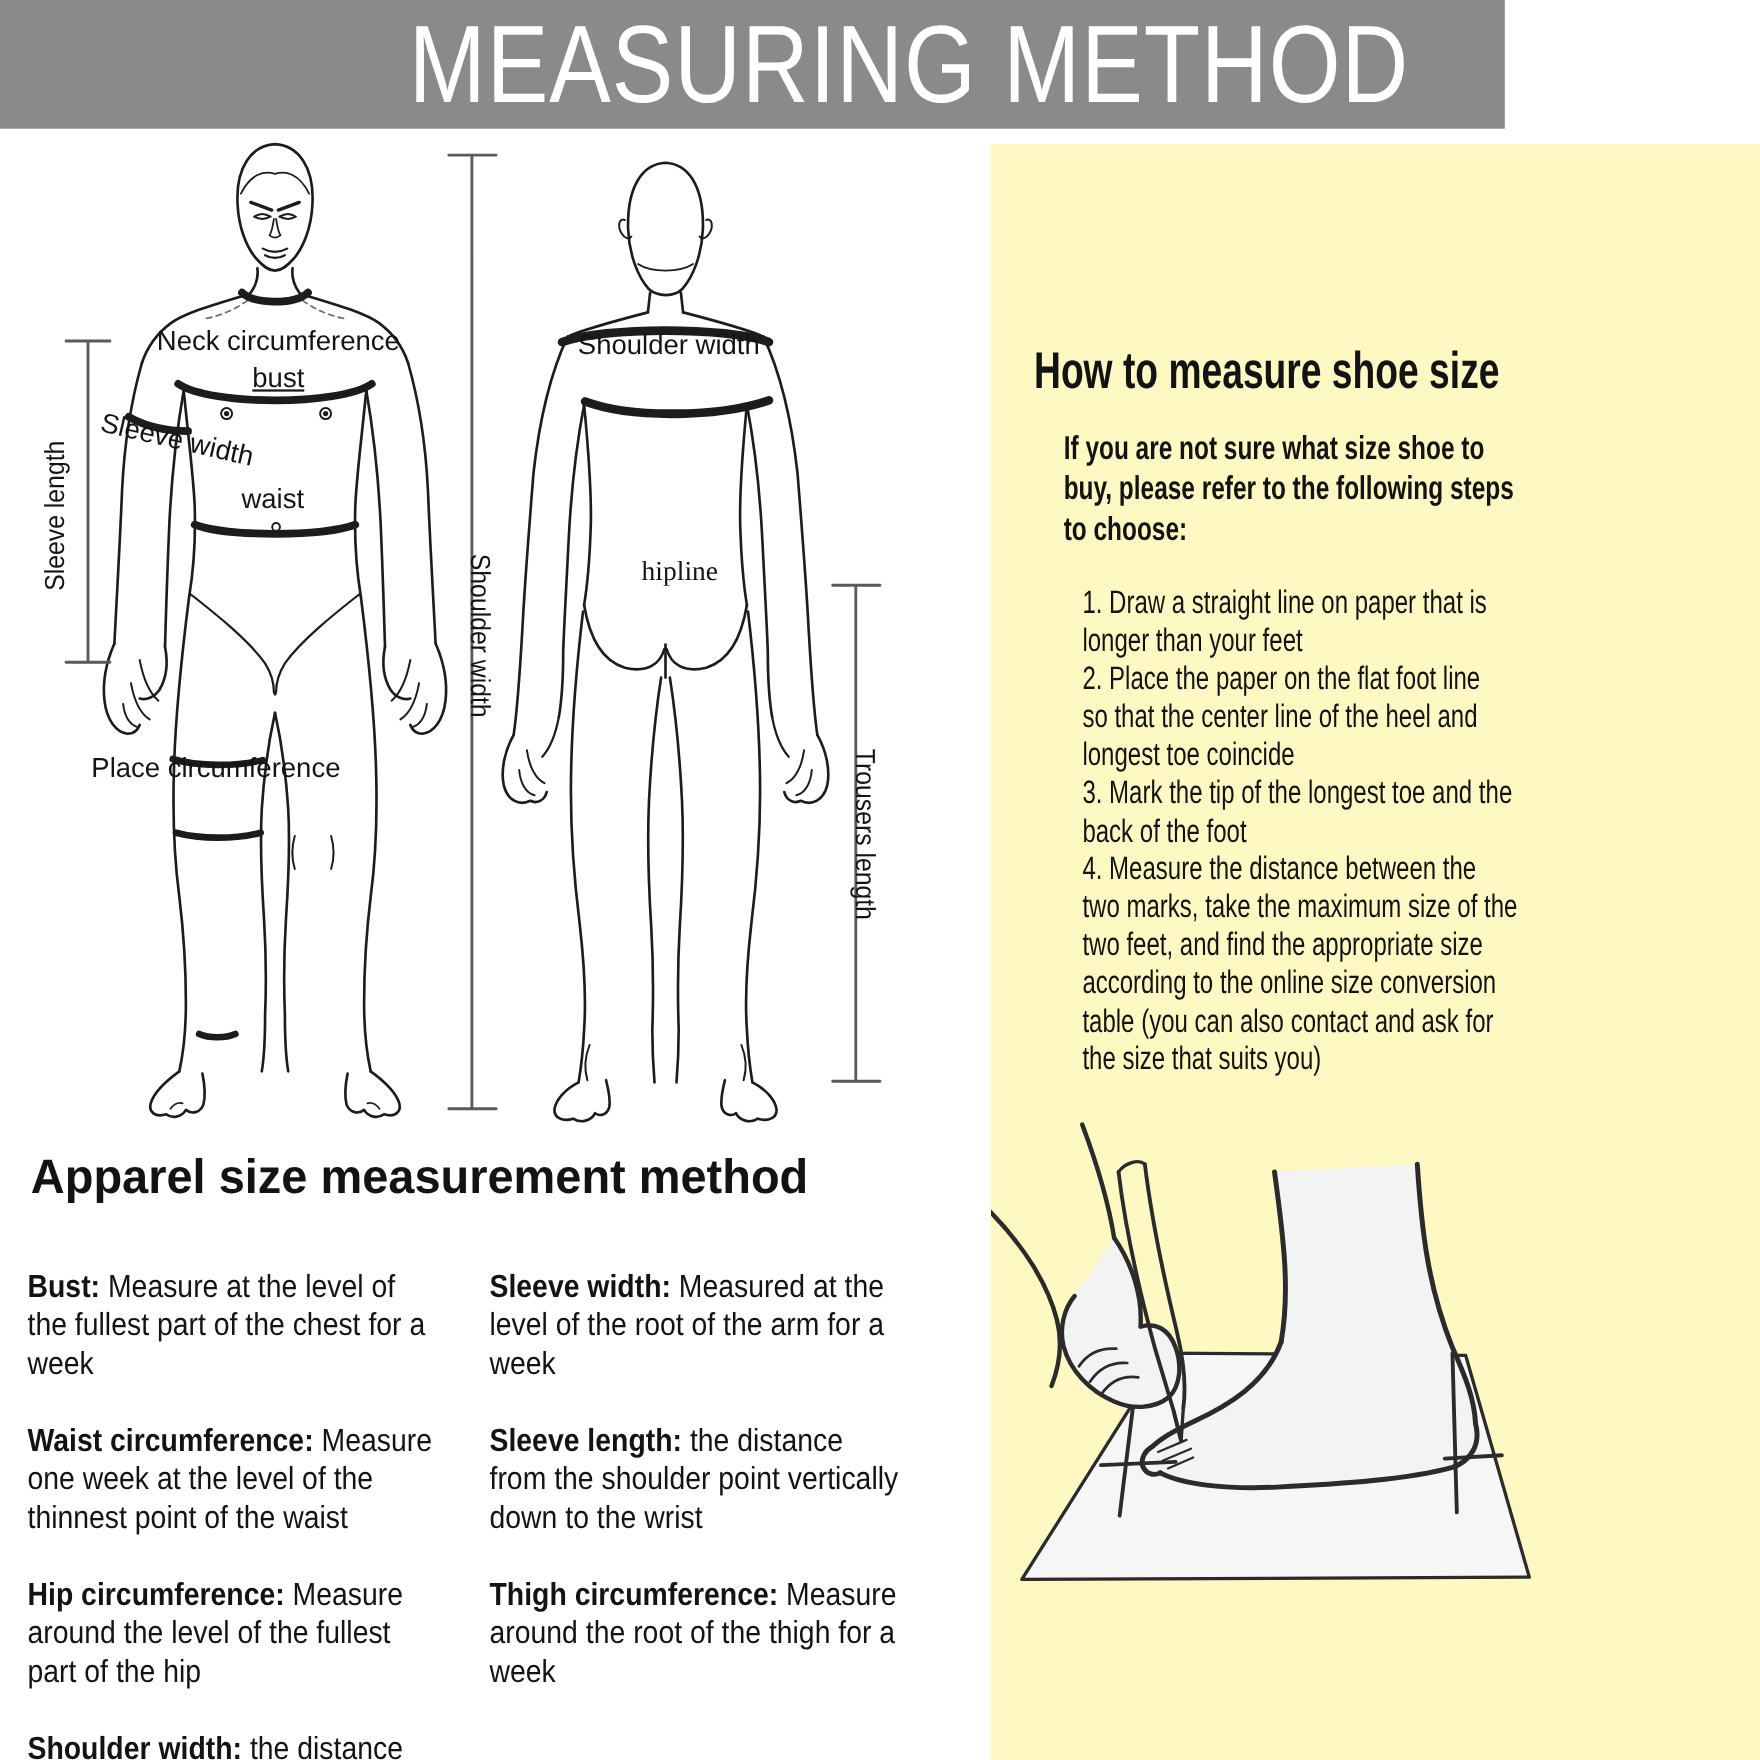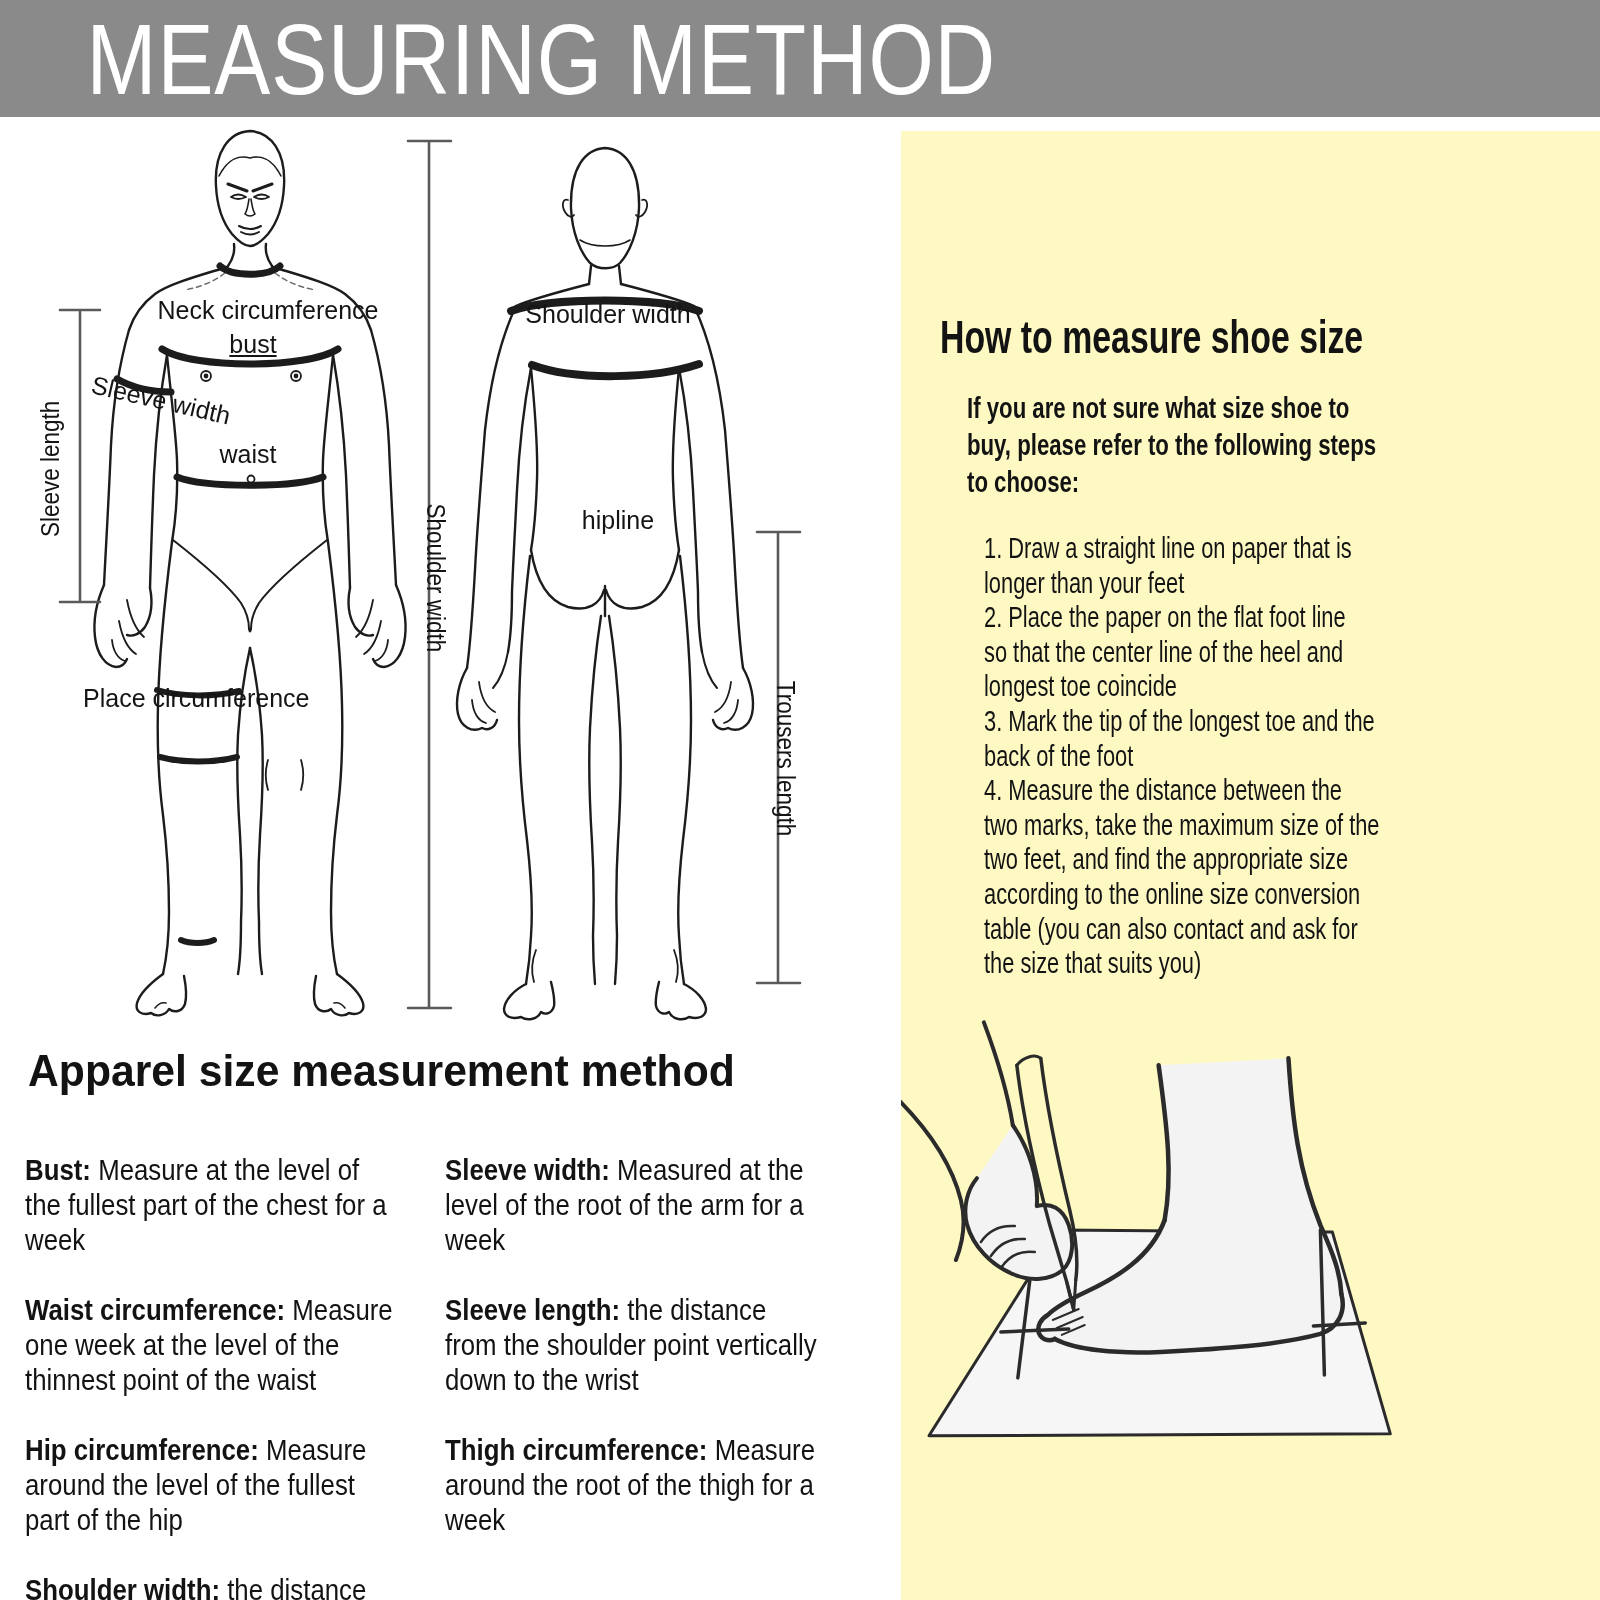--- a/index.html
+++ b/index.html
@@ -2,22 +2,22 @@
 <html><head>
 <meta charset="utf-8">
 <style>
   html,body { margin:0; padding:0; }
   body {
     width:1600px; height:1600px; position:relative; overflow:hidden;
     background:#ffffff; color:#131313;
     font-family:"Liberation Sans", sans-serif;
   }
   .banner {
-    position:absolute; left:0; top:0; width:1600px; height:117px;
-    display:flex; align-items:center; justify-content:flex-start;
+    position:absolute; left:0; top:0; width:1368px; height:117px;
+    display:flex; align-items:center; justify-content:flex-end;
   }
   .banner .t {
     color:#ffffff; font-size:100px; line-height:100px; white-space:nowrap;
     transform:scaleX(0.84); letter-spacing:1px; font-weight:400;
   }
   .panel { position:absolute; left:901px; top:131px; width:699px; height:1469px; }
 
   
   .dl { position:absolute; font-size:25px; line-height:28px; color:#141414; white-space:nowrap; }
   .c  { text-align:center; }
@@ -222,28 +222,28 @@
     </g>
 
     <g stroke="#5a5a5a" stroke-width="2.6">
       <path d="M80,310 L80,602 M60,310 L100,310 M60,602 L100,602"></path>
       <path d="M429,141 L429,1008 M408,141 L451,141 M408,1008 L451,1008"></path>
       <path d="M778,532 L778,983 M757,532 L800,532 M757,983 L800,983"></path>
     </g>
   </g>
 </svg>
 
-<div class="dl c" style="left:145px; top:296px; width:246px;">Neck circumference</div>
+<div class="dl c" style="left:130px; top:296px; width:246px;">Neck circumference</div>
 <div class="dl c" style="left:180px; top:330px; width:146px;text-decoration:underline;">bust</div>
 <div class="dl rot" style="left:92px; top:370px;">Sleeve width</div>
 <div class="dl c" style="left:180px; top:440px; width:136px;">waist</div>
 <div class="dl vert-up" style="left:36px; top:385px; height:160px;">Sleeve length</div>
 <div class="dl c" style="left:505px; top:300px; width:206px;">Shoulder width</div>
 <div class="dl vert-down" style="left:422px; top:495px; height:170px;">Shoulder width</div>
-<div class="dl c" style="left:570px; top:506px; width:96px;">hipline</div>
+<div class="dl c" style="left:570px; top:506px; width:96px;font-family:Liberation Serif, serif;">hipline</div>
 <div class="dl c" style="left:83px; top:684px; width:212px;">Place circumference</div>
 <div class="dl vert-down" style="left:772px; top:672px; height:175px;">Trousers length</div>
 
 <div class="apparel-heading">Apparel size measurement method</div>
 
 <div class="defcol col-left">
   <p><span class="term">Bust:</span><span> Measure at the level of
 the fullest part of the chest for a
 week</span></p>
   <p><span class="term">Waist circumference:</span><span> Measure

